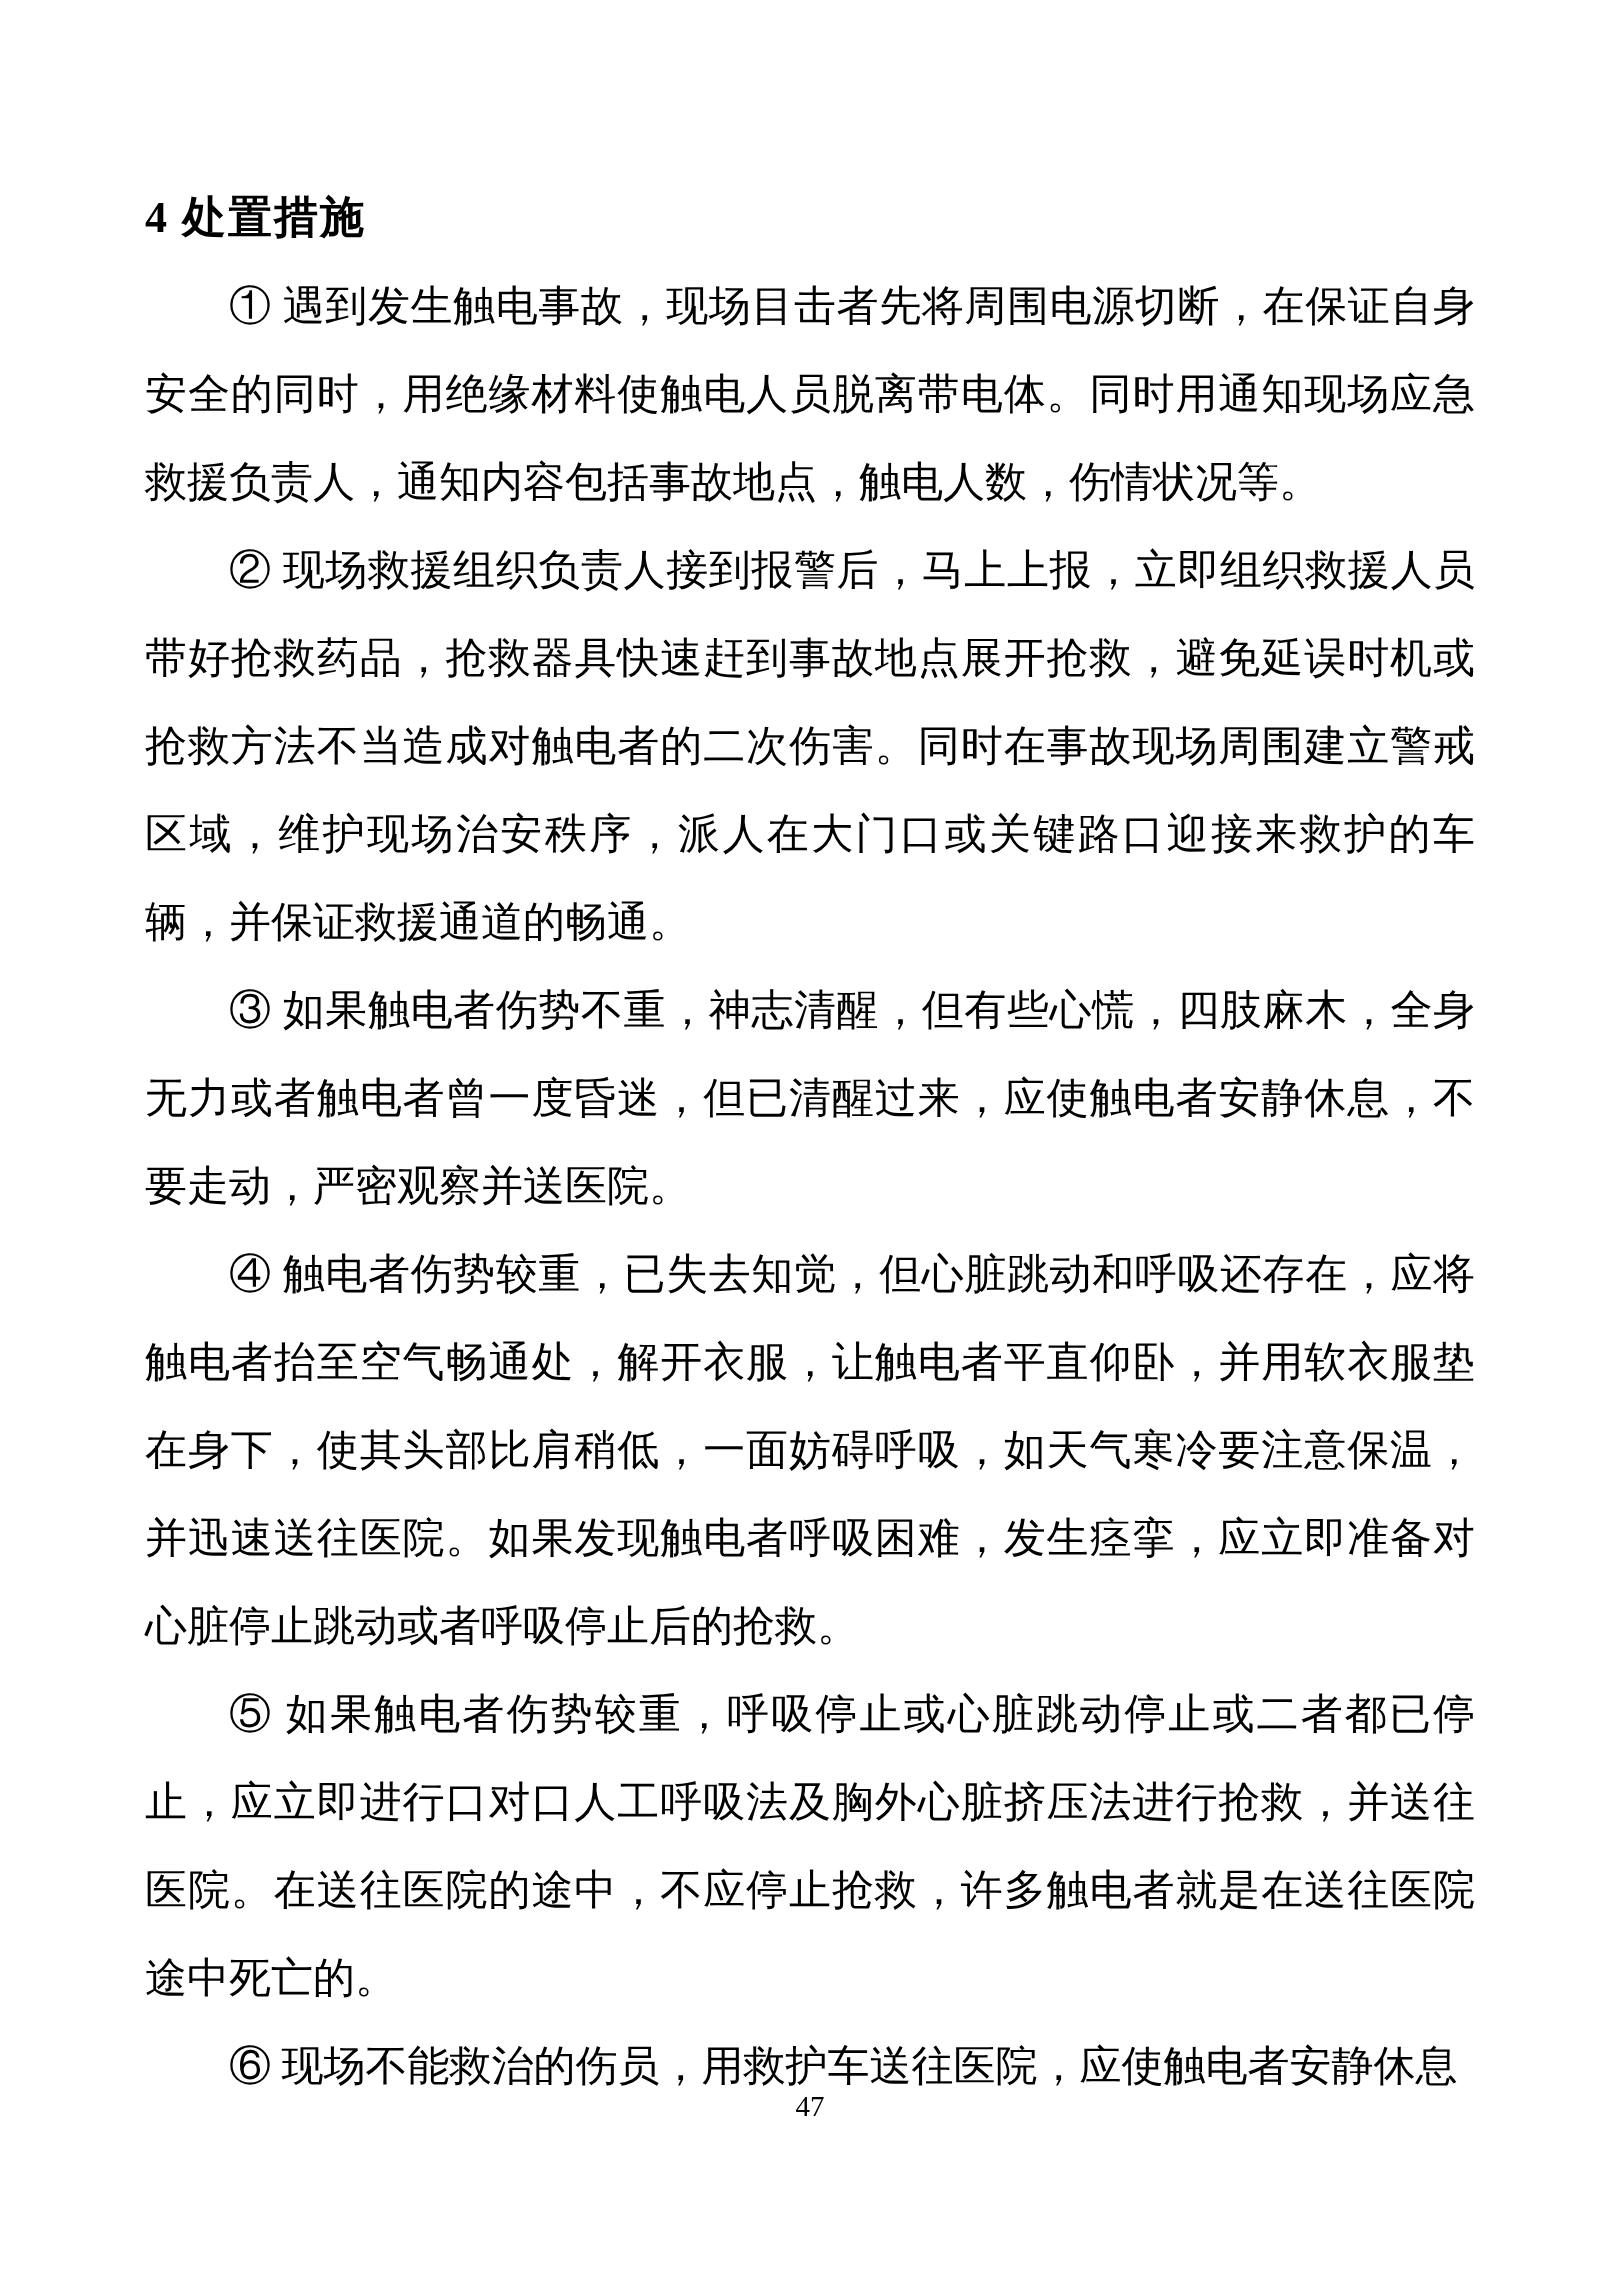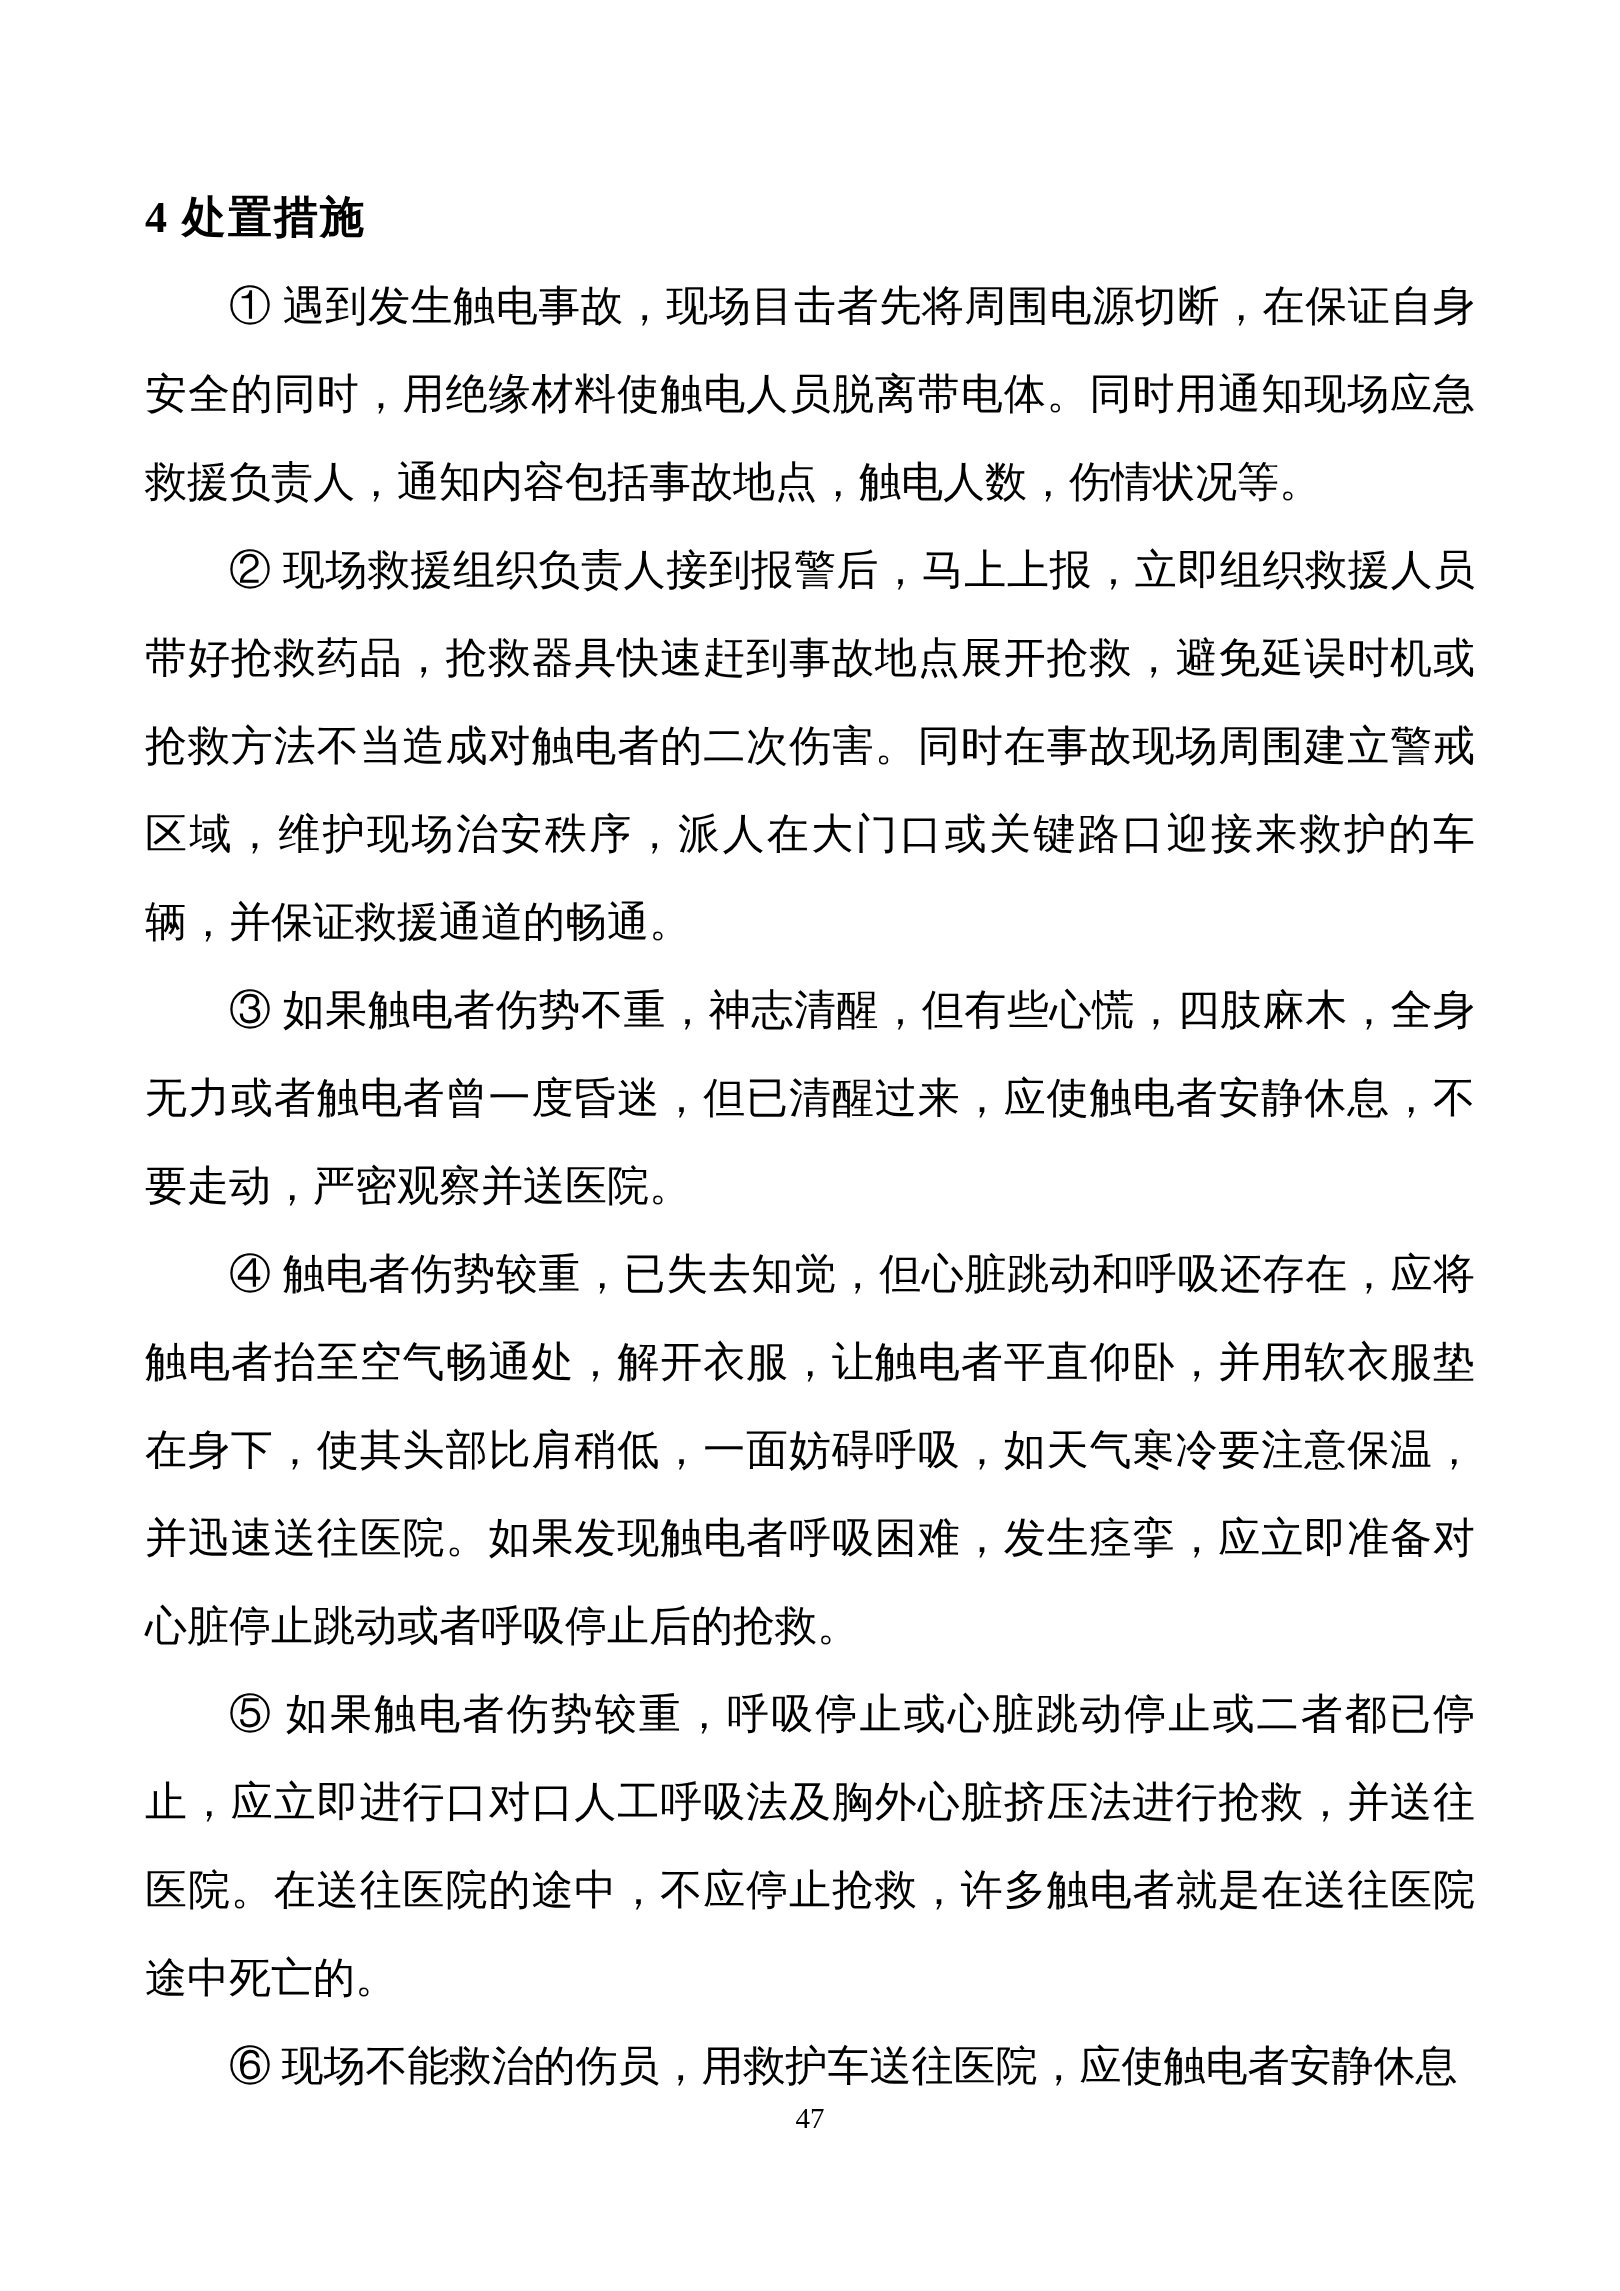--- a/index.html
+++ b/index.html
@@ -31,21 +31,21 @@
     margin: 0;
     text-indent: 2em;
     text-align: justify;
     text-justify: inter-ideograph;
     word-break: break-all;
   }
   .page-number {
     position: absolute;
     left: 0;
     right: 0;
-    bottom: 104px;
+    bottom: 116px;
     text-align: center;
     font-size: 29px;
     line-height: 35px;
   }
 </style>
 </head>
 <body>
 
 <div class="page">
   <h1 class="heading">4 处置措施</h1>

